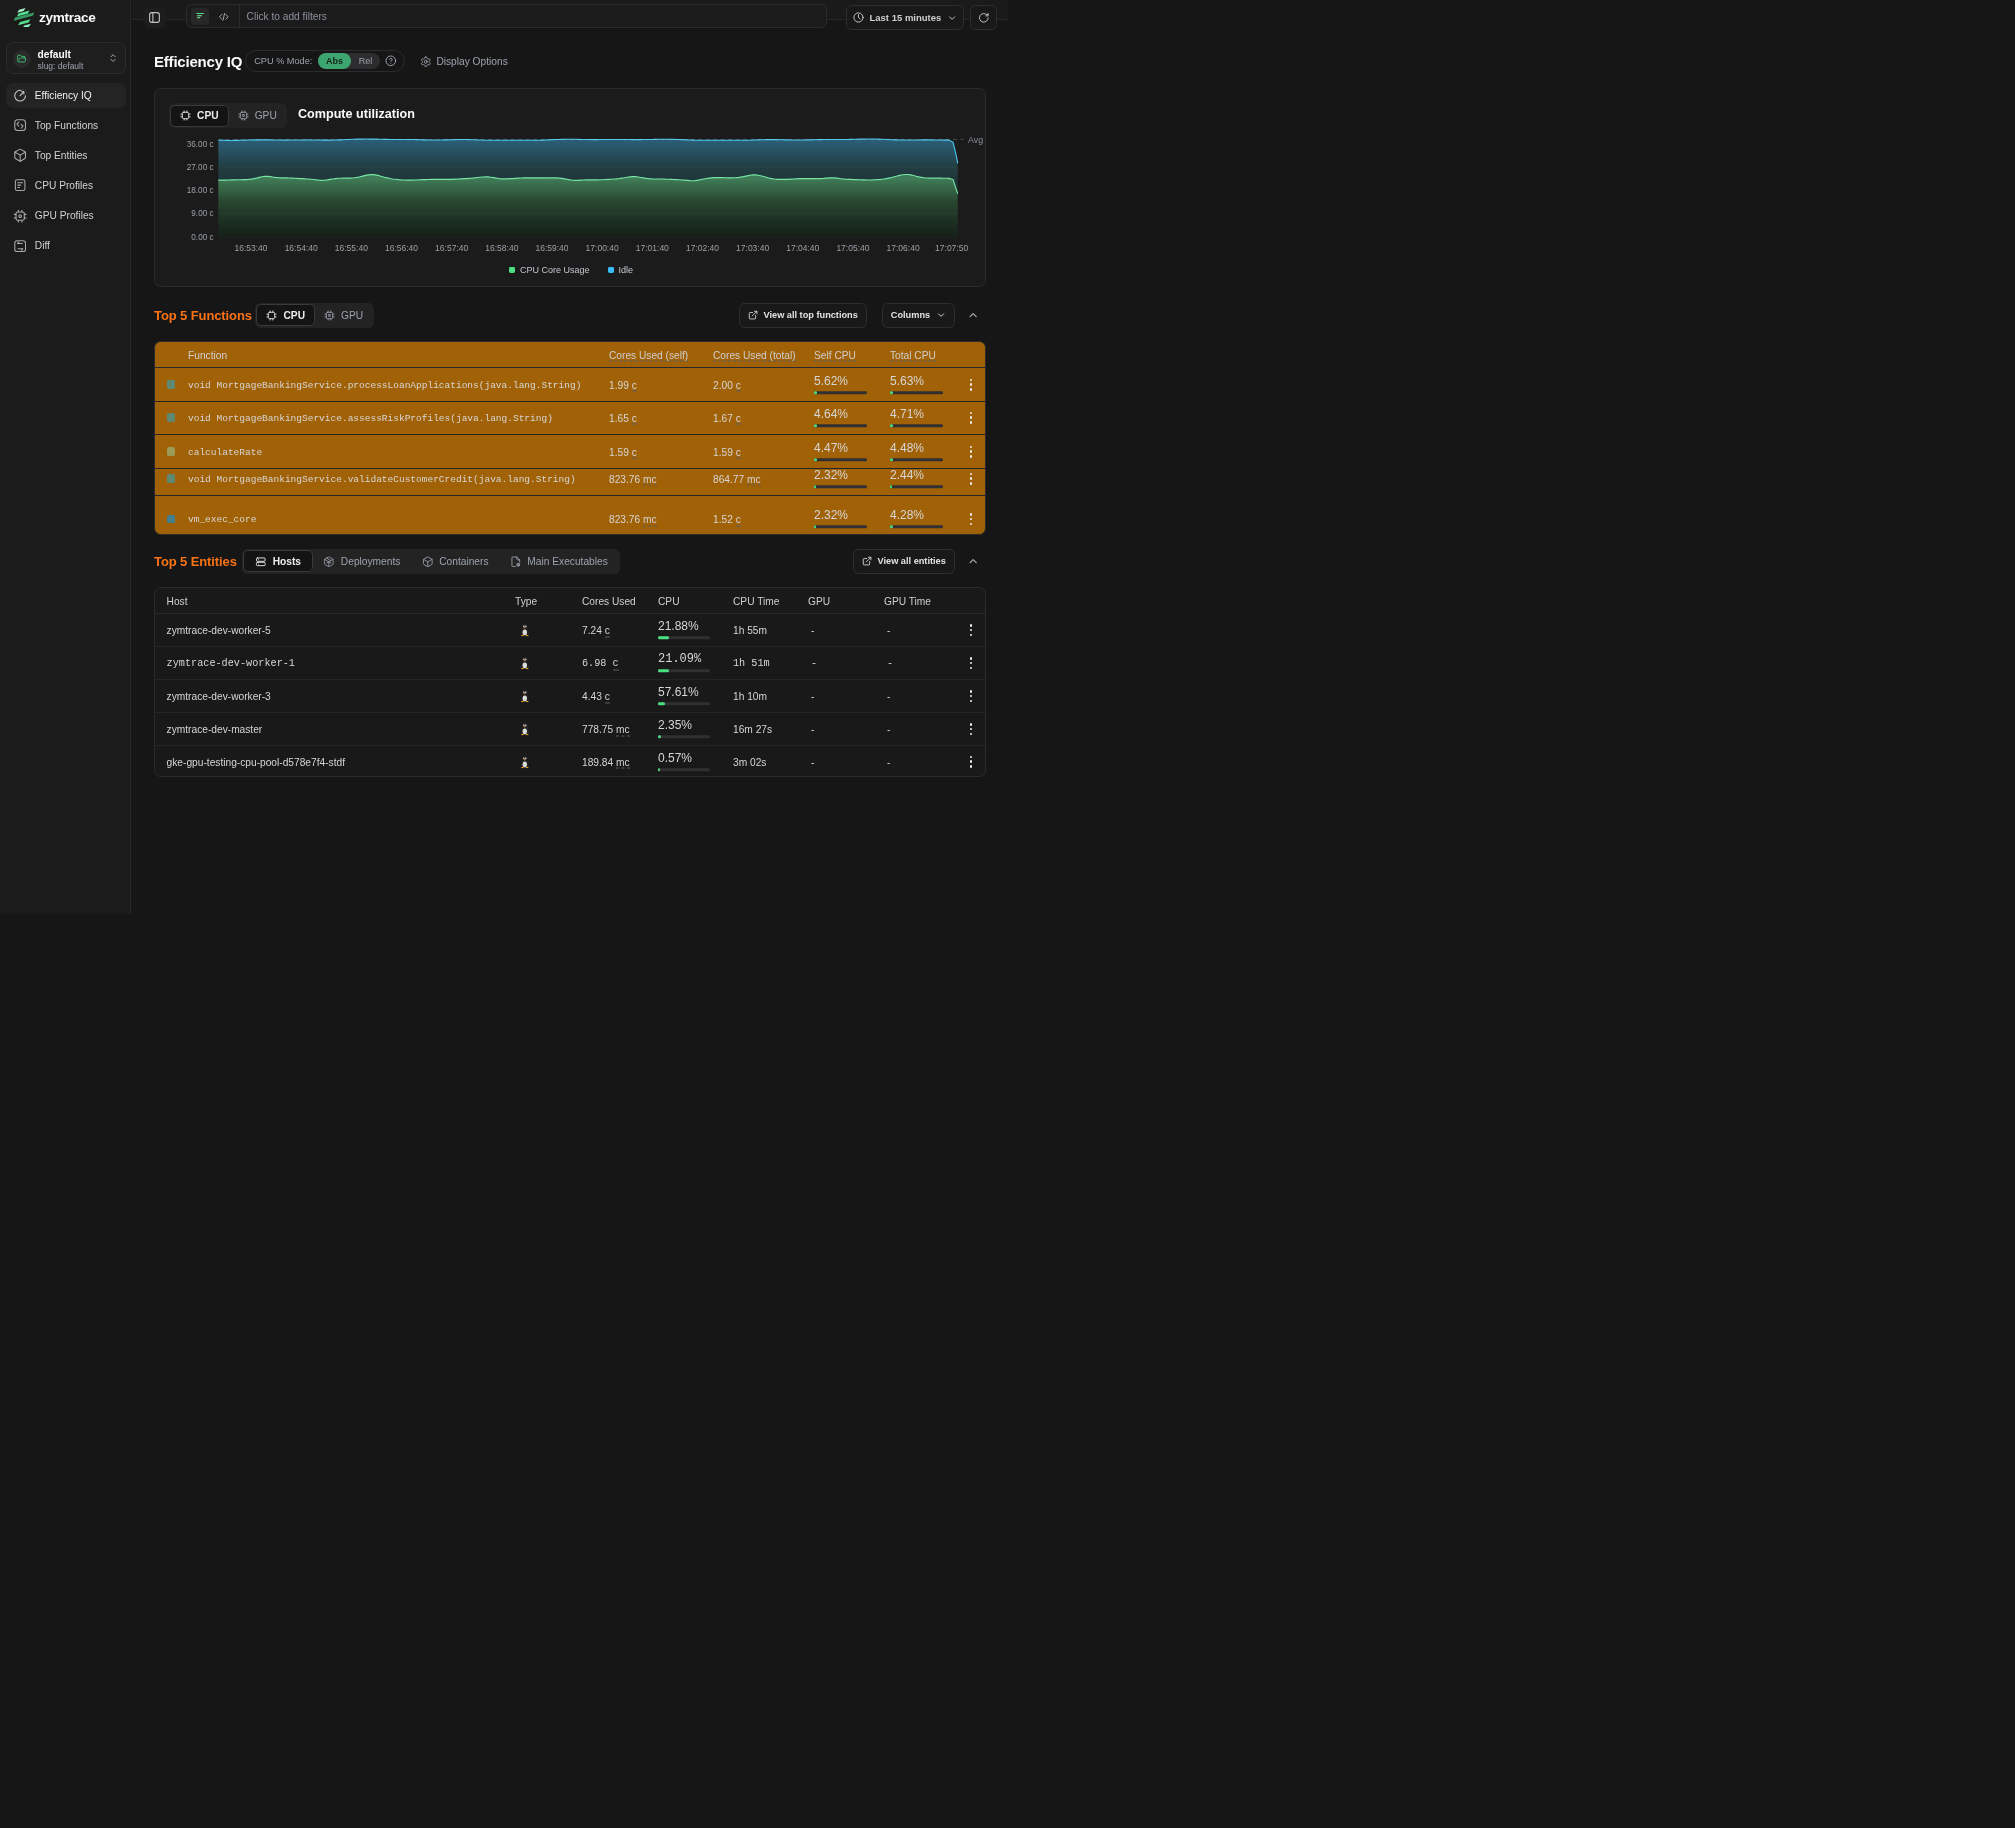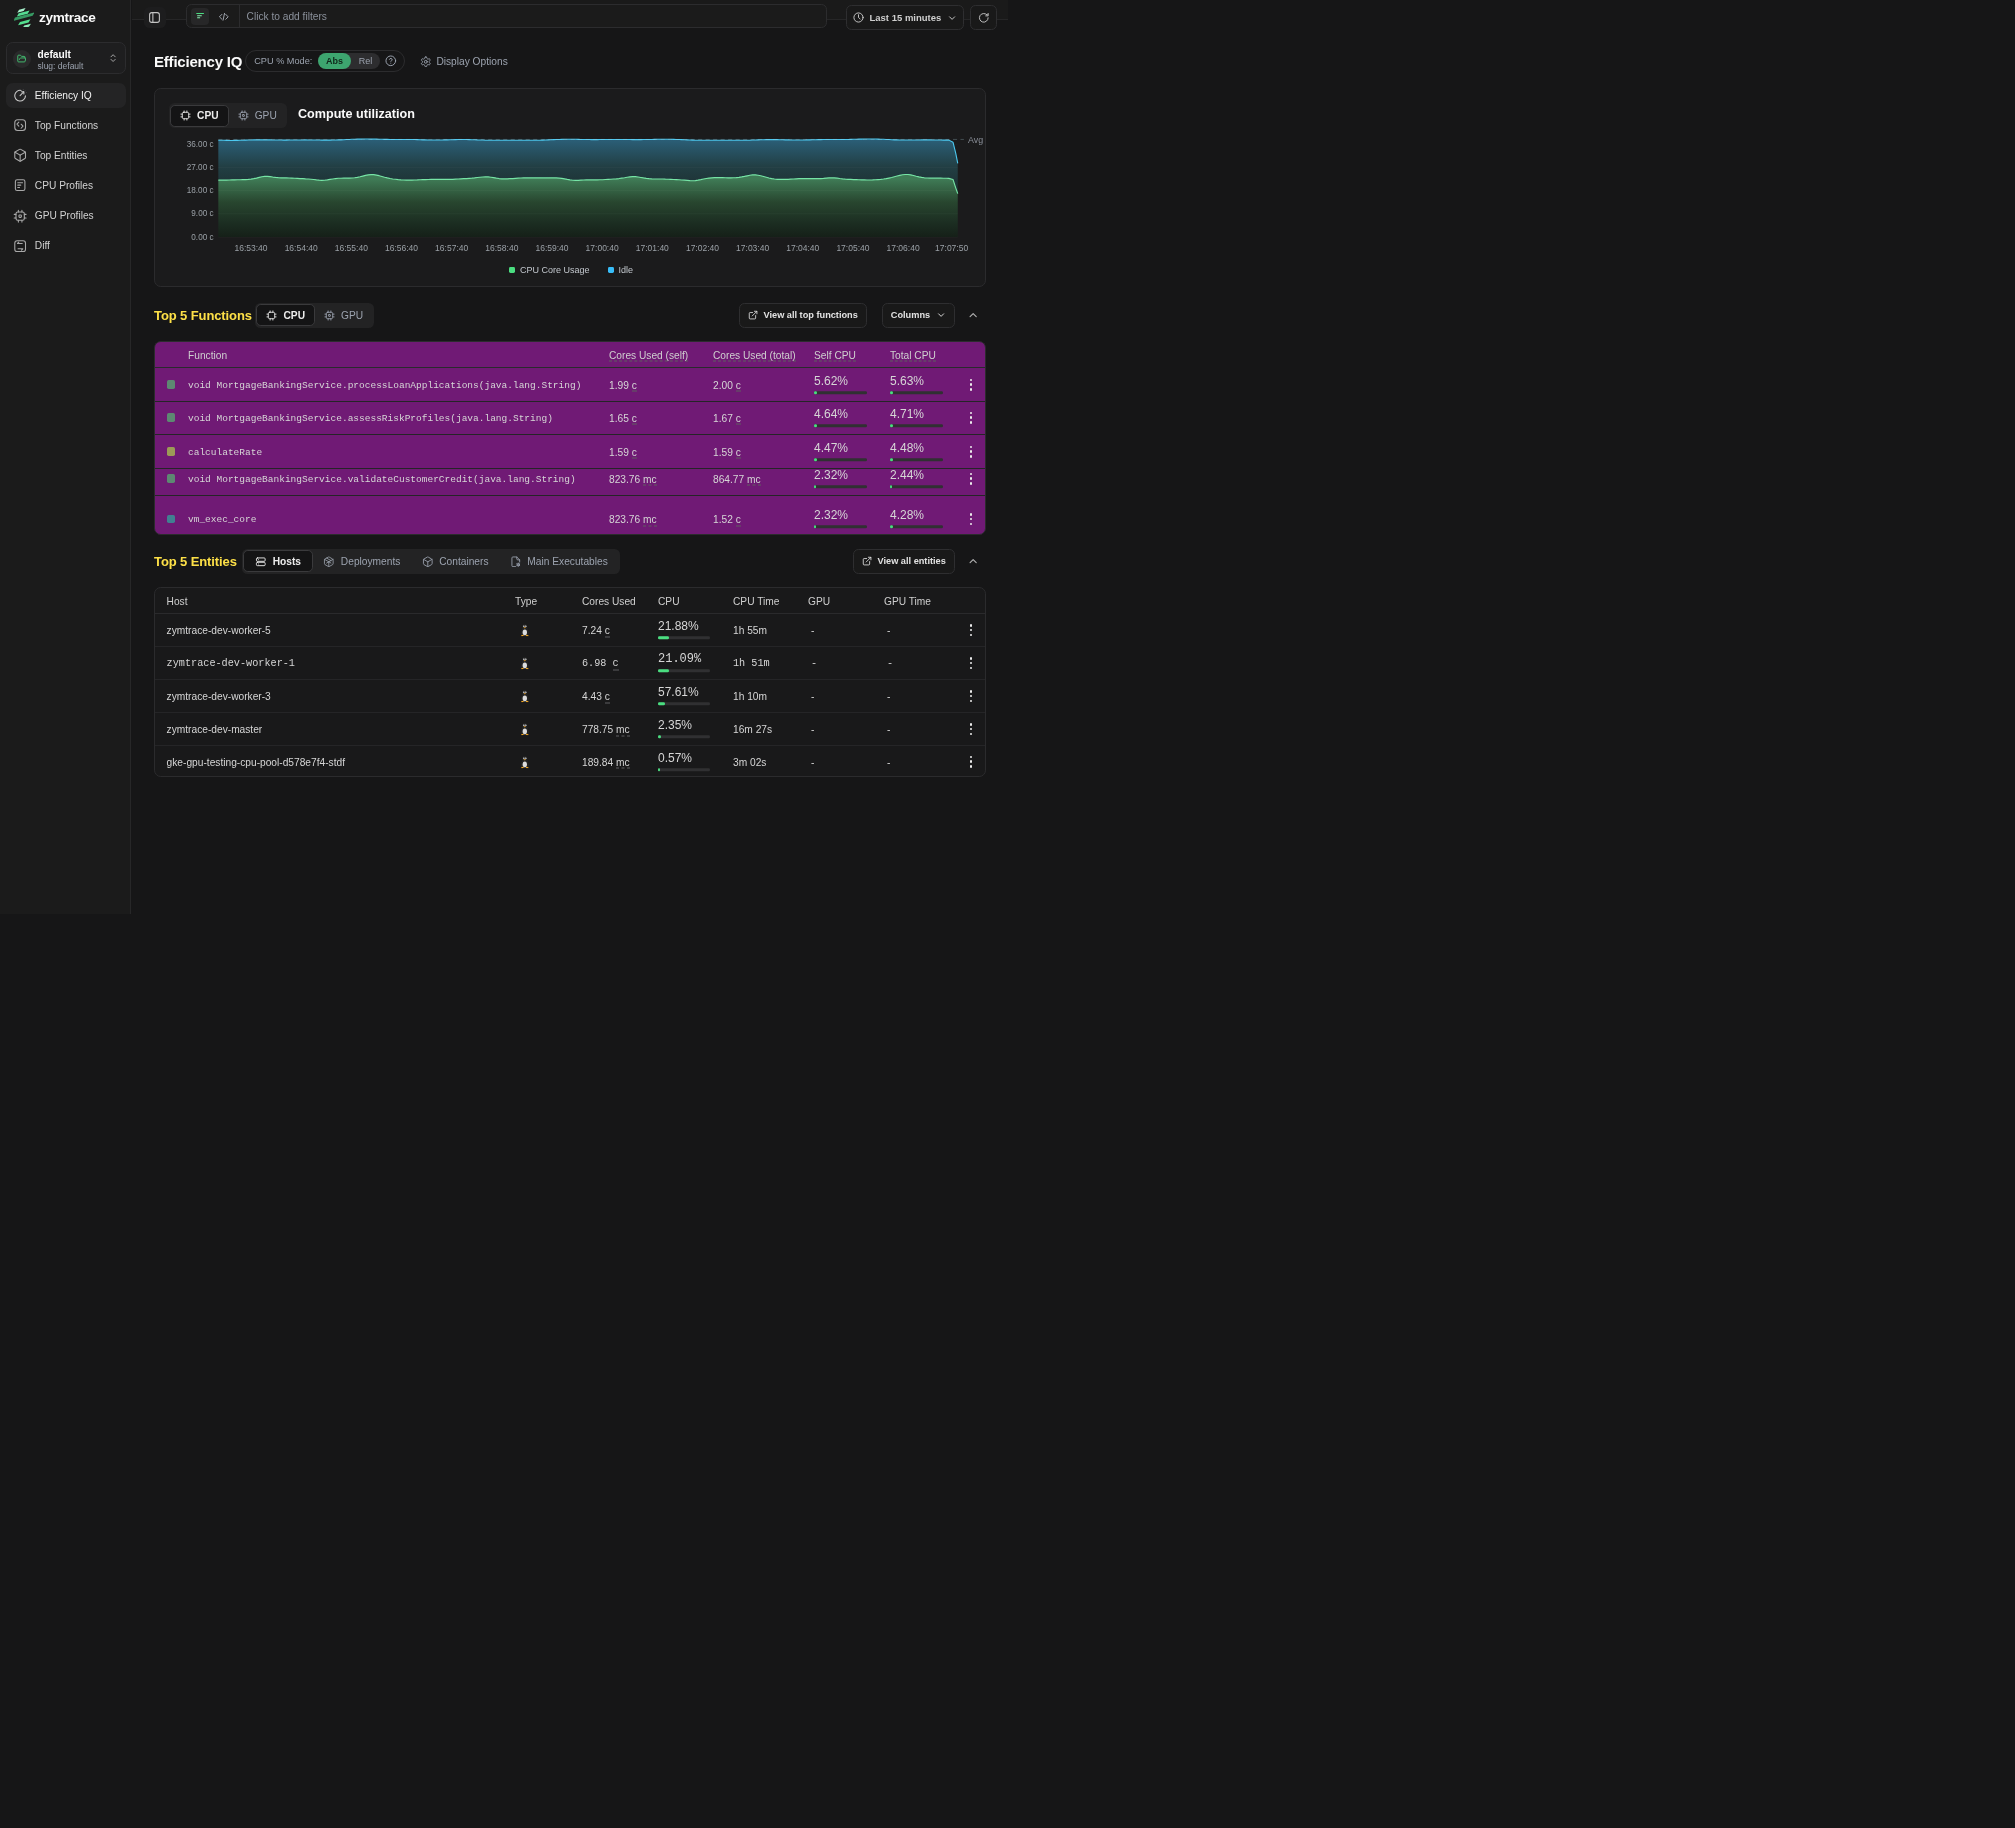--- a/index.html
+++ b/index.html
@@ -60,21 +60,21 @@
 .panel { position:absolute; left:22px; width:832px; background:#1b1b1c;
   border:0.7px solid #2b2b2d; border-radius:6.8px; }
 .tabgrp { display:flex; align-items:center; background:#232324; border-radius:5.5px; padding:1.4px; height:24.6px; }
 .tabgrp .tab { display:flex; align-items:center; gap:6.1px; height:22px; padding:0 9px;
   border-radius:4.8px; color:#9ca3af; font-size:10.2px; font-weight:500; }
 .etg .tab { padding:0 10.6px; }
 .tabgrp .tab.on { background:#141415; border:0.7px solid #3a3a3c; color:#ededed; font-weight:700; }
 
 .sechead { position:absolute; left:22px; width:832px; height:24.6px; }
 .sechead .ttl { position:absolute; left:0; top:50%; transform:translateY(-50%);
-  font-size:13px; font-weight:700; color:#fde047; letter-spacing:-0.1px; white-space:nowrap; }
+  font-size:13px; font-weight:700; color:#f97316; letter-spacing:-0.1px; white-space:nowrap; }
 .sechead .tabgrp { position:absolute; top:0; }
 .btn { position:absolute; top:0; height:24.6px; border:0.7px solid #2e2e30; border-radius:5.5px; background:#191919;
   display:flex; align-items:center; gap:5.5px; padding:0 8.2px; font-size:9.2px; font-weight:700; color:#e2e2e2; white-space:nowrap; }
 .sechead > svg.clps { position:absolute; right:6.8px; top:6.1px; }
 
 .hcell { position:absolute; top:50%; transform:translateY(-50%); font-size:10.2px; font-weight:500; color:#cfcfcf; white-space:nowrap; }
 .frow, .erow { position:absolute; left:0; width:100%; border-bottom:0.7px solid #252527; }
 .frow { height:34px; } .erow { height:33px; }
 .frow .sq { position:absolute; left:11.6px; top:50%; margin-top:-4.1px; }
 .frow .fn { position:absolute; left:33px; top:50%; transform:translateY(-50%); white-space:nowrap; }
@@ -364,21 +364,21 @@
       <span>Columns</span>
       <svg width="10.2" height="10.2" viewBox="0 0 24 24" fill="none" stroke="#e2e2e2" stroke-width="2.2" stroke-linecap="round" stroke-linejoin="round">
           <path d="m6 9 6 6 6-6"></path>
         </svg>
     </div>
     <svg class="clps" width="12.3" height="12.3" viewBox="0 0 24 24" fill="none" stroke="#b3b3b3" stroke-width="2.2" stroke-linecap="round" stroke-linejoin="round">
         <path d="m18 15-6-6-6 6"></path>
       </svg>
   </div>
 
-  <div class="panel" id="ftbl" style="top:306px; height:194px; background:#701a75;">
+  <div class="panel" id="ftbl" style="top:306px; height:194px; background:#a16207;">
     <div class="fhead" style="position:absolute;left:0;top:0;width:100%;height:26px;border-bottom:0.7px solid #2a2a2c;">
       <span class="hcell" style="left:33px;">Function</span>
       <span class="hcell" style="left:454px;"><span class="du">Cores Used (self)</span></span>
       <span class="hcell" style="left:558px;"><span class="du">Cores Used (total)</span></span>
       <span class="hcell" style="left:659px;"><span class="du">Self CPU</span></span>
       <span class="hcell" style="left:735px;"><span class="du">Total CPU</span></span>
     </div>
     <div class="frow" style="top:26px;">
       <span class="sq" style="background:#5d8872;"></span>
       <span class="fn mono">void MortgageBankingService.processLoanApplications(java.lang.String)</span>

